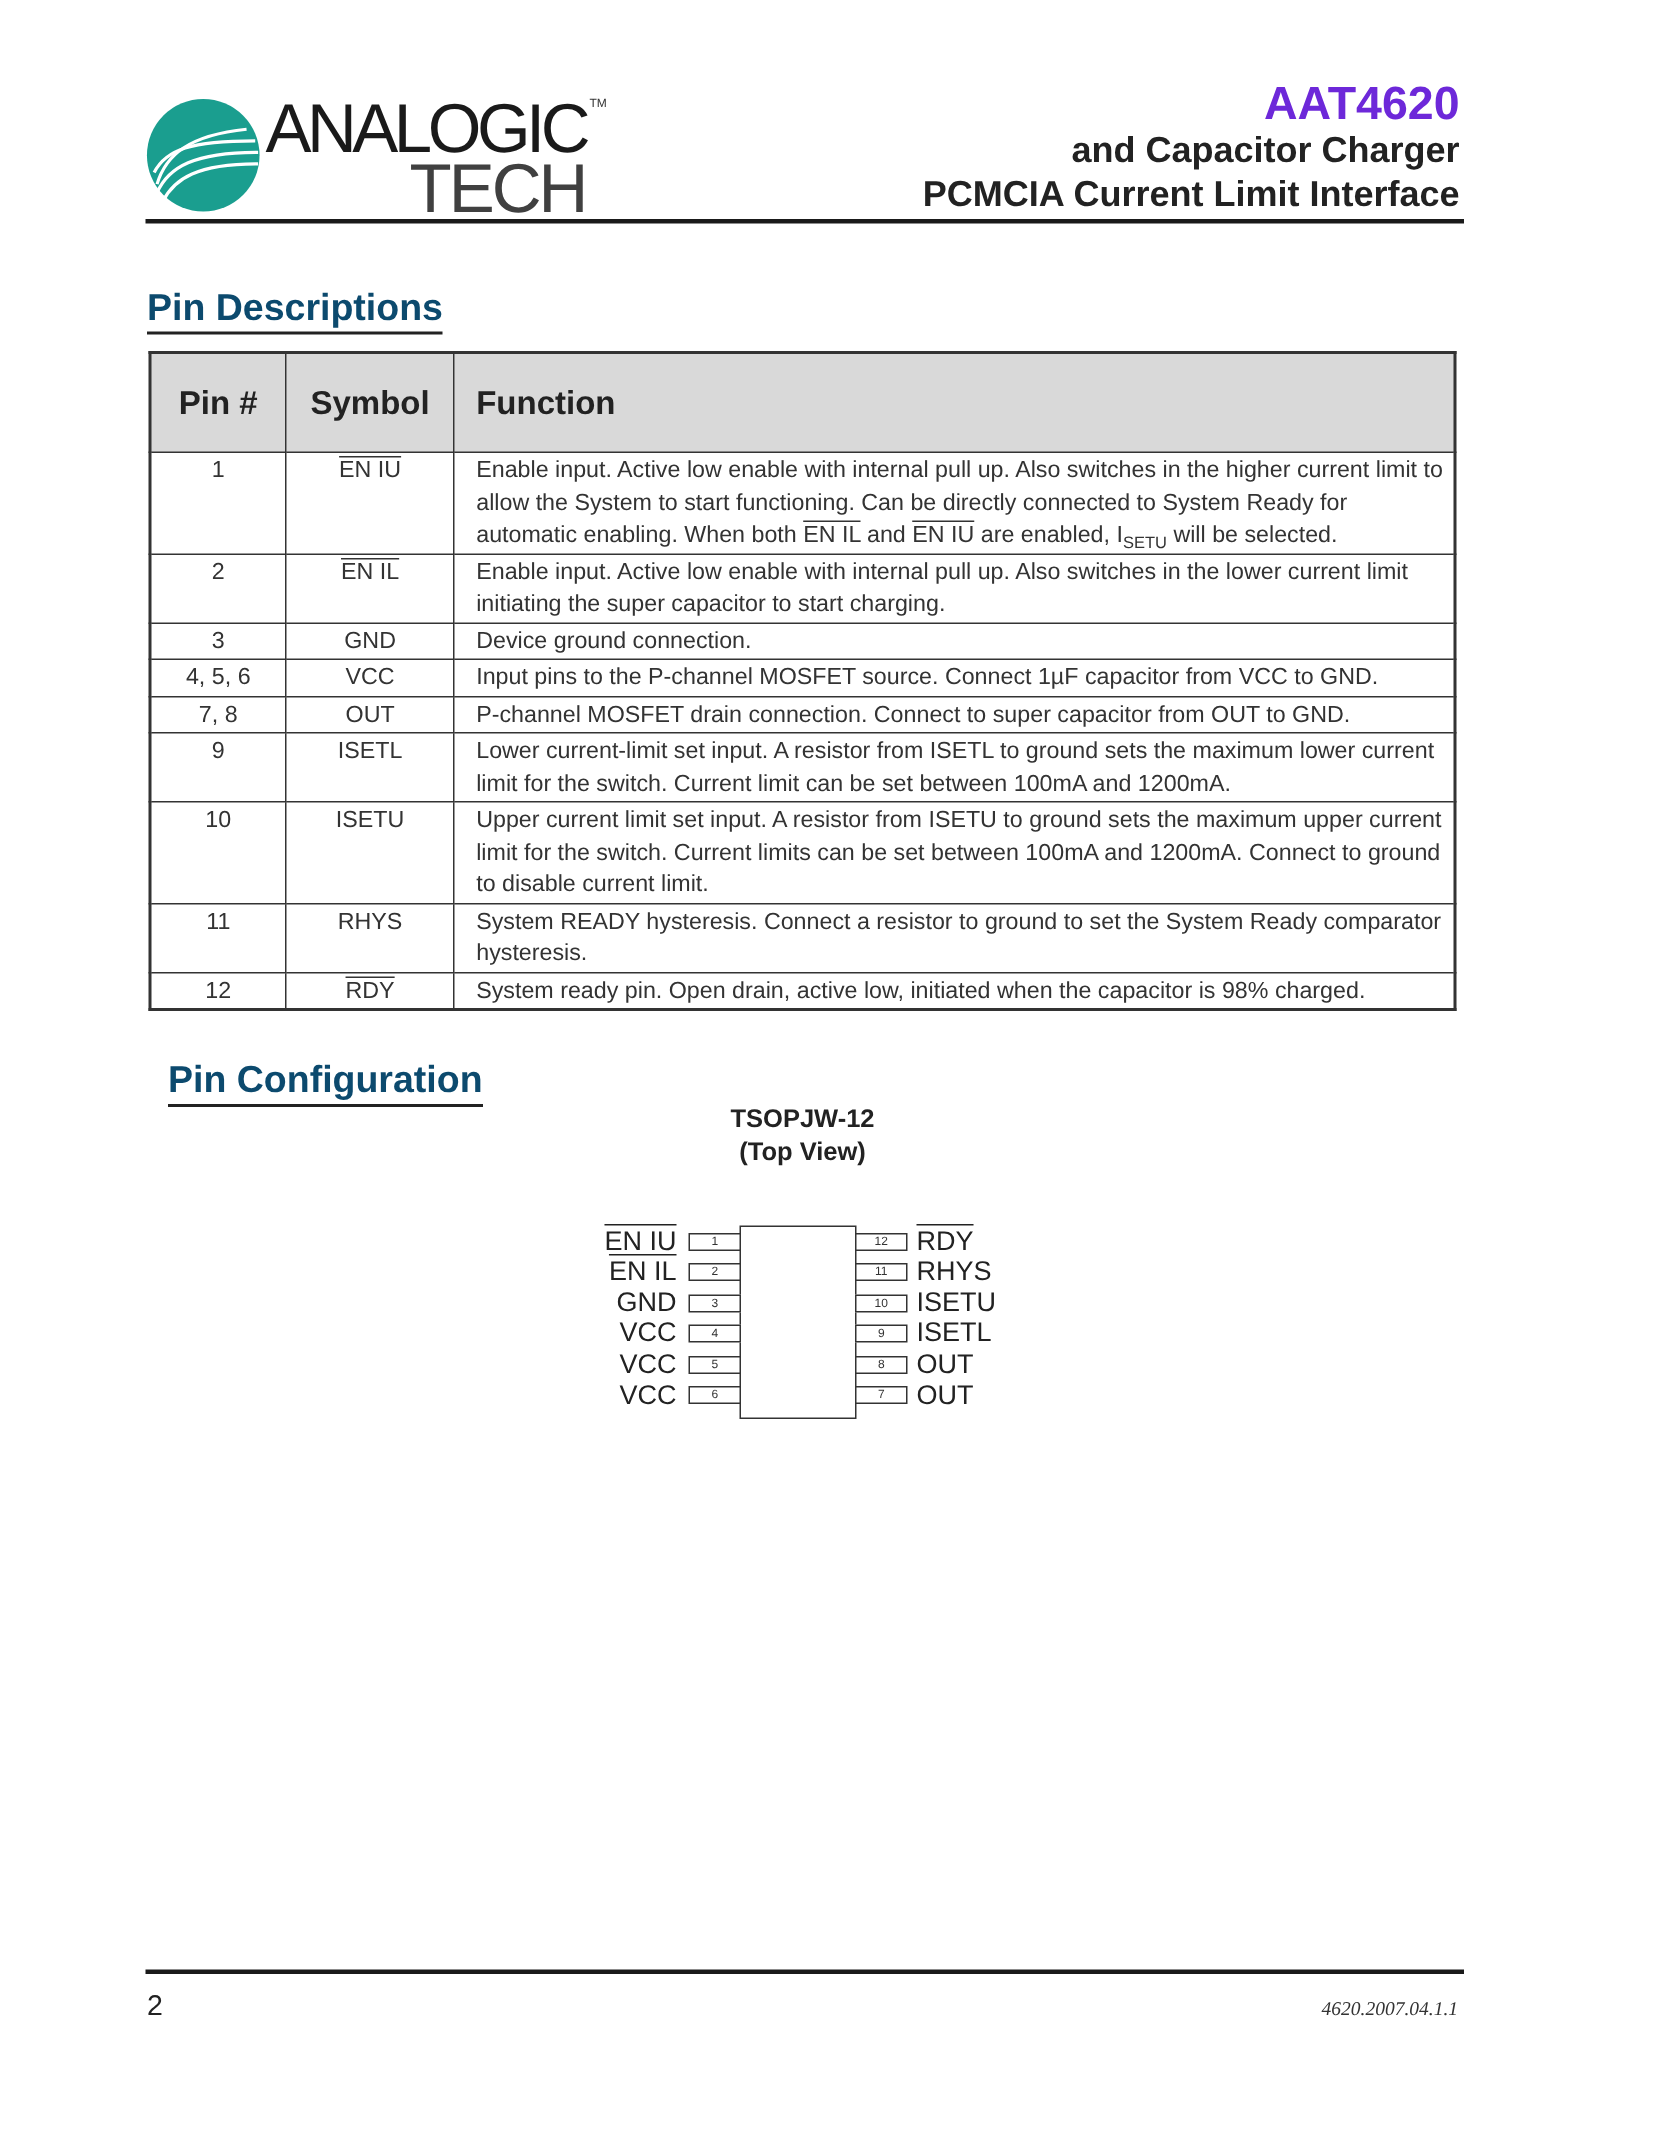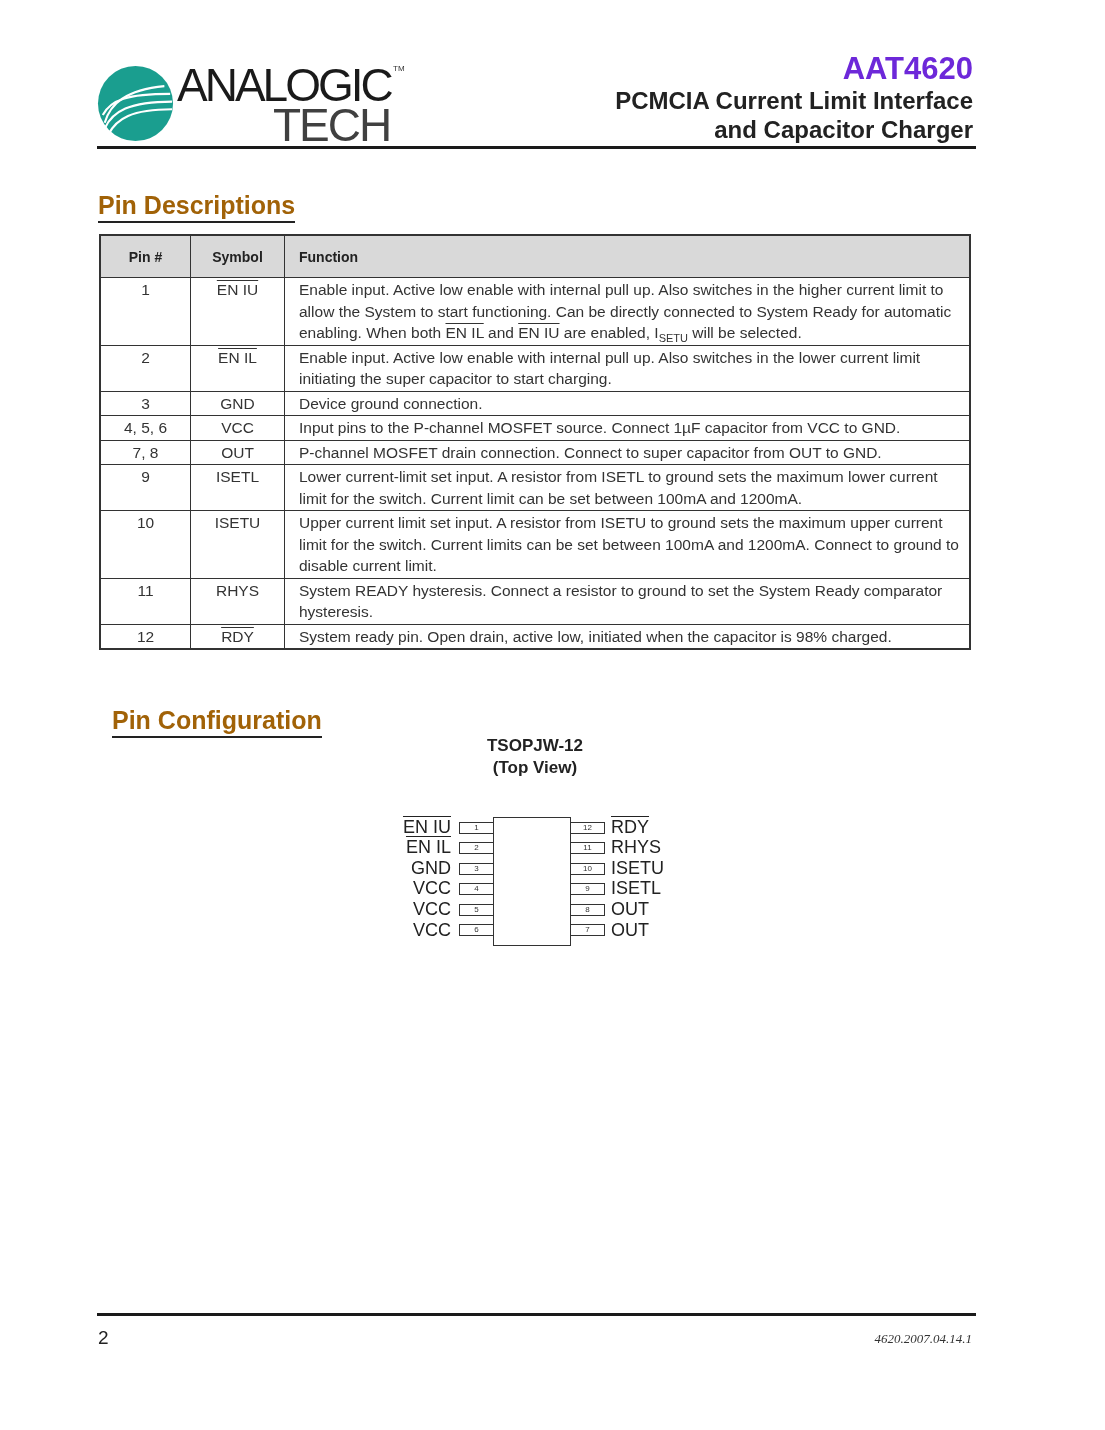--- a/index.html
+++ b/index.html
@@ -22,32 +22,32 @@
   }
   .logo-tm { position: absolute; left: 296px; top: 2px; font-size: 8px; color: #333; }
 
   .title-block { right: 132px; top: 52px; text-align: right; }
   .title-main { font-size: 31px; font-weight: bold; color: #6d28d9; line-height: 34px; }
   .title-sub { font-size: 24px; font-weight: bold; color: #222; line-height: 29px; }
   .header-rule { left: 97px; top: 146px; width: 879px; height: 3px; background: #1a1a1a; }
 
   
   .section-h {
-    font-size: 25px; font-weight: bold; color: #a16207;
+    font-size: 25px; font-weight: bold; color: #0c4a6e;
     border-bottom: 2px solid #222; padding-bottom: 1px; line-height: 30px;
   }
 
   
   table.pins {
     position: absolute; left: 99px; top: 234px; width: 872px;
     border-collapse: collapse; font-size: 15.5px; color: #333;
   }
   table.pins th {
-    background: #d9d9d9; font-size: 14px; font-weight: bold; color: #222;
-    height: 33px; border: 1.5px solid #333; padding: 4px;
+    background: #d9d9d9; font-size: 22px; font-weight: bold; color: #222;
+    height: 33px; border: 1.5px solid #333; padding: 16px;
   }
   table.pins td {
     border: 1px solid #333; vertical-align: top; line-height: 21.5px; padding: 1px 0 1px 0;
   }
   table.pins td.c-pin { width: 89px; text-align: center; }
   table.pins td.c-sym { width: 93px; text-align: center; }
   table.pins td.c-fn { padding-left: 14px; padding-right: 6px; }
   table.pins th.h-fn { text-align: left; padding-left: 14px; }
   table.pins { border: 2px solid #333; }
   .ovl { text-decoration: overline; }
@@ -80,22 +80,22 @@
     <path d="M8 66 C 16 48, 34 38, 78 38" stroke="#fff" stroke-width="2.2" fill="none"></path>
     <path d="M12 72 C 20 56, 36 46, 78 46" stroke="#fff" stroke-width="2.2" fill="none"></path>
   </svg>
   <span class="logo-text1">ANALOGIC</span>
   <span class="logo-tm">TM</span>
   <span class="logo-text2">TECH</span>
 </div>
 
 <div class="abs title-block">
   <div class="title-main">AAT4620</div>
+  <div class="title-sub">and Capacitor Charger</div>
   <div class="title-sub">PCMCIA Current Limit Interface</div>
-  <div class="title-sub">and Capacitor Charger</div>
 </div>
 <div class="abs header-rule"></div>
 
 <div class="abs section-h" style="left:98px; top:190px;">Pin Descriptions</div>
 
 <table class="pins">
   <thead>
     <tr>
       <th>Pin #</th>
       <th>Symbol</th>
@@ -185,13 +185,13 @@
   <div class="pinlabel right" style="left:611px; top:817px;"><span class="ovl">RDY</span></div>
   <div class="pinlabel right" style="left:611px; top:837px;">RHYS</div>
   <div class="pinlabel right" style="left:611px; top:858px;">ISETU</div>
   <div class="pinlabel right" style="left:611px; top:878px;">ISETL</div>
   <div class="pinlabel right" style="left:611px; top:899px;">OUT</div>
   <div class="pinlabel right" style="left:611px; top:920px;">OUT</div>
 </div>
 
 <div class="abs footer-rule"></div>
 <div class="abs page-num">2</div>
-<div class="abs doc-code">4620.2007.04.14.1</div>
+<div class="abs doc-code">4620.2007.04.1.1</div>
 
 </body></html>

